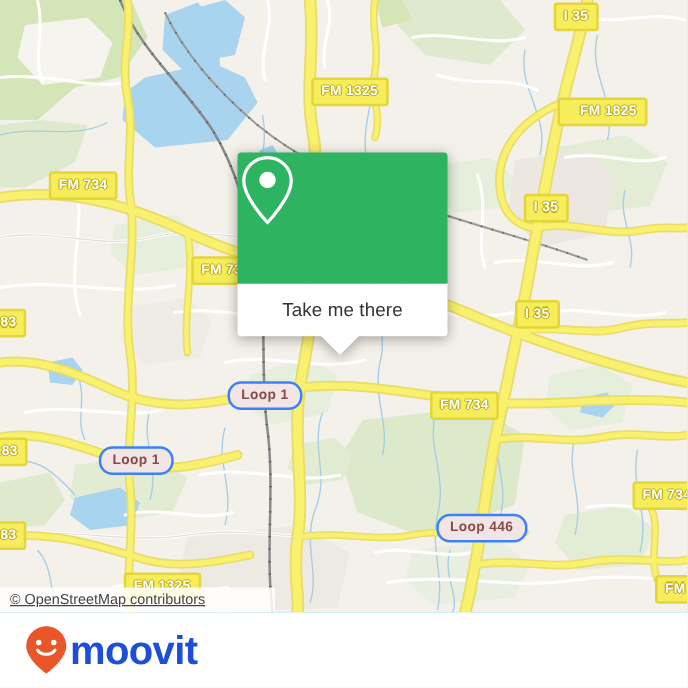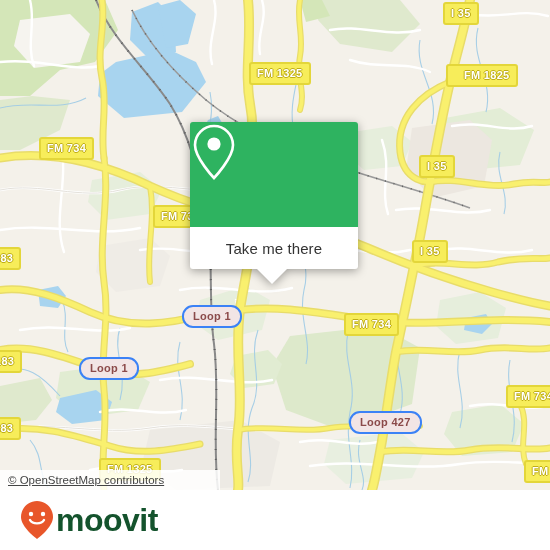--- a/index.html
+++ b/index.html
@@ -143,21 +143,21 @@
     white-space: nowrap;
   }
   #brand {
     display: flex;
     align-items: center;
     gap: 2px;
   }
   #brand-wordmark {
     font-size: 32px;
     font-weight: bold;
-    color: #14532d;
+    color: #1d4ed8;
     letter-spacing: -0.5px;
     line-height: 1;
   }
 </style>
 </head>
 <body>
 
 <div id="app">
 
   <div id="map">
@@ -308,32 +308,32 @@
         <path d="M150,186 C156,220 146,250 150,282" stroke-width="3.6"></path>
         <path d="M300,0 C296,20 304,36 300,56 C296,76 306,92 300,110" stroke-width="3.6"></path>
         <path d="M520,404 C530,424 518,444 526,464" stroke-width="3.6"></path>
       </g>
 
     </svg>
 
     <div id="road-labels">
         <div class="shield" style="left: 443px; top: 2px;">I 35</div>
         <div class="shield" style="left: 249px; top: 62px;">FM 1325</div>
-        <div class="shield" style="left: 446px; top: 64px; padding-left: 16px;">FM 1825</div>
+        <div class="shield" style="left: 446px; top: 78px; padding-left: 16px;">FM 1825</div>
         <div class="shield" style="left: 39px; top: 137px;">FM 734</div>
         <div class="shield" style="left: 419px; top: 155px;">I 35</div>
         <div class="shield" style="left: 153px; top: 205px;">FM 734</div>
         <div class="shield" style="left: 412px; top: 240px;">I 35</div>
         <div class="shield" style="left: -14px; top: 247px;">183</div>
         <div class="shield loop" style="left: 182px; top: 305px;">Loop 1</div>
         <div class="shield" style="left: 344px; top: 313px;">FM 734</div>
         <div class="shield" style="left: -13px; top: 350px;">183</div>
         <div class="shield loop" style="left: 79px; top: 357px;">Loop 1</div>
         <div class="shield" style="left: 506px; top: 385px;">FM 734</div>
-        <div class="shield loop" style="left: 349px; top: 411px;">Loop 427</div>
+        <div class="shield loop" style="left: 349px; top: 411px;">Loop 446</div>
         <div class="shield" style="left: -14px; top: 417px;">183</div>
         <div class="shield" style="left: 99px; top: 458px;">FM 1325</div>
         <div class="shield" style="left: 524px; top: 460px;">FM</div>
       </div>
 
     <div id="popup">
       <div id="popup-image">
         <svg width="48" height="60" viewBox="0 0 48 60">
           <path d="M24 4 C13.5 4 5 12.5 5 23 C5 36 24 56 24 56 C24 56 43 36 43 23 C43 12.5 34.5 4 24 4 Z" fill="none" stroke="#ffffff" stroke-width="2.6"></path>
           <circle cx="24" cy="22" r="6.6" fill="#ffffff"></circle>

